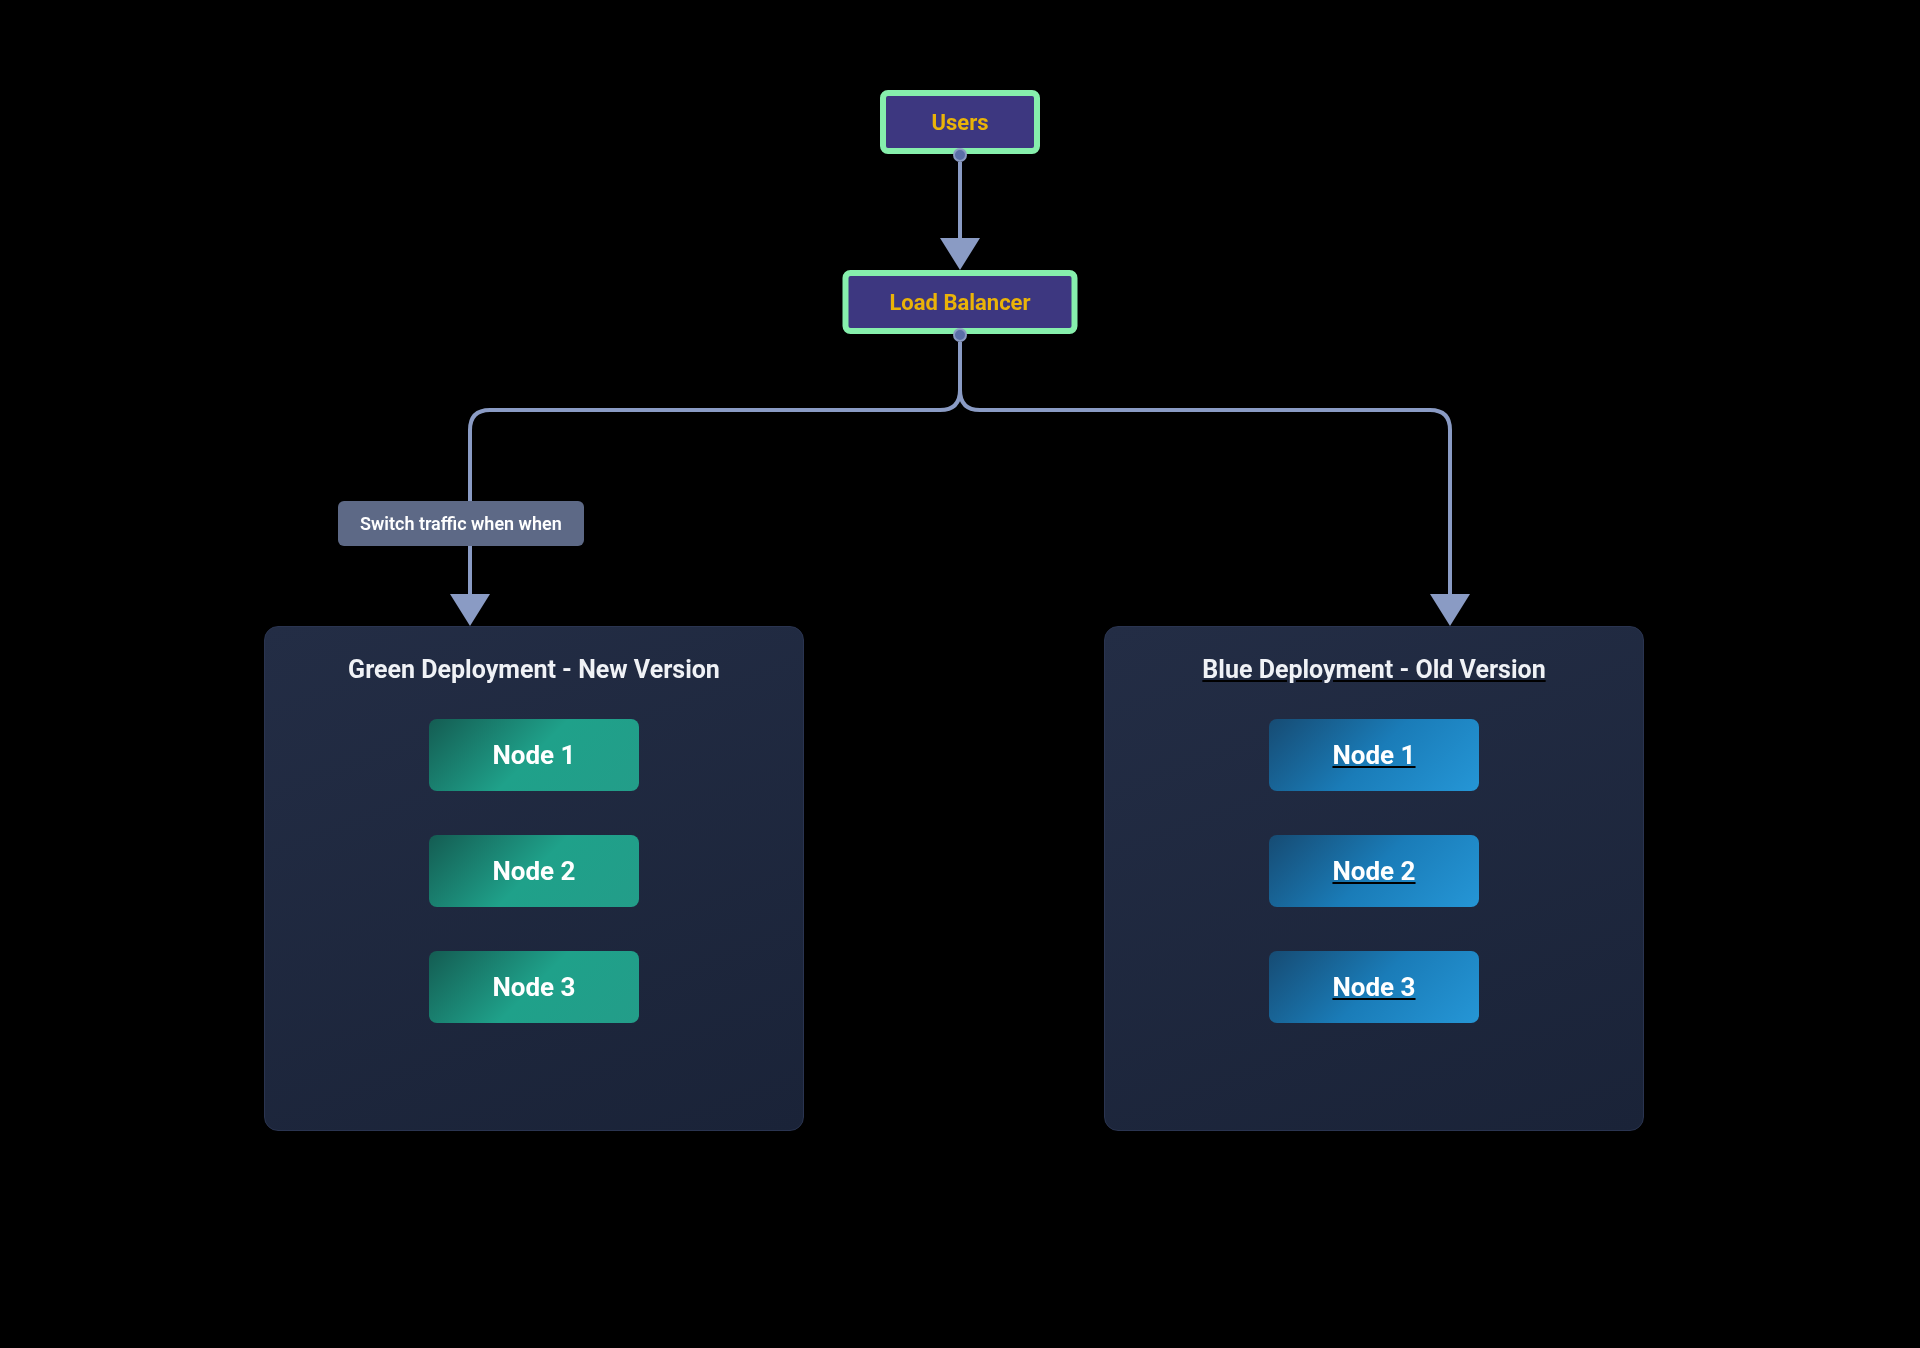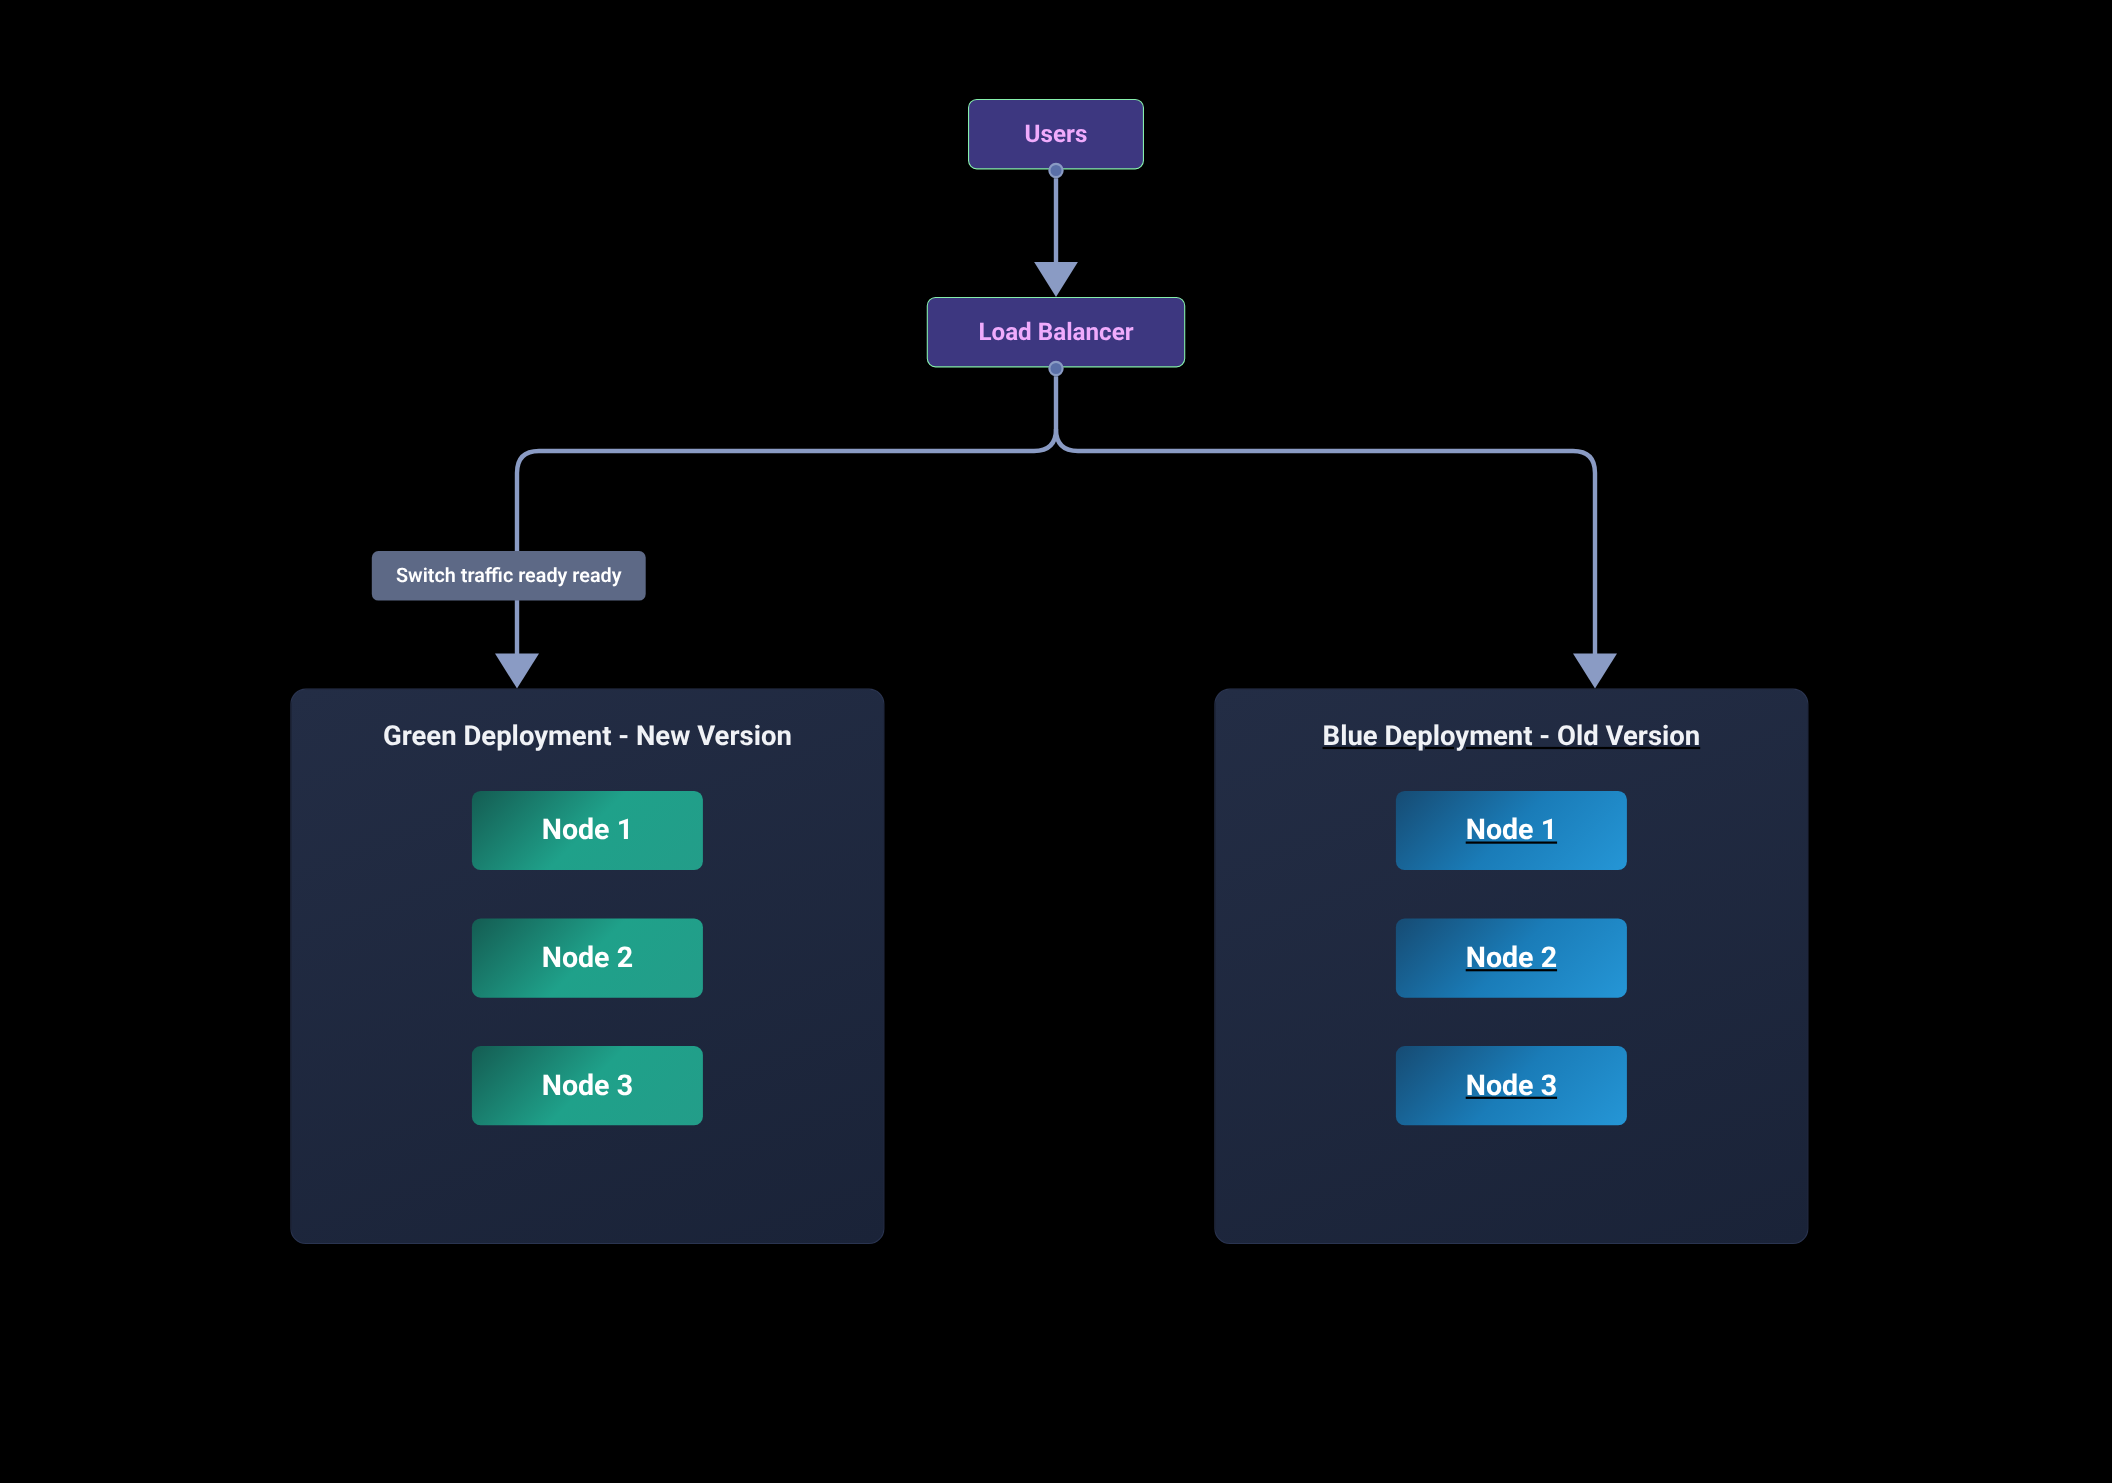--- a/index.html
+++ b/index.html
@@ -15,23 +15,23 @@
       position: absolute;
       left: 50%;
       transform: translateX(-50%);
       top: 90px;
       width: 1400px;
       height: 1100px;
     }
     .node-box {
       position: absolute;
       background: #3d3780;
-      border: 1px solid #86efac;
+      border: 6px solid #86efac;
       border-radius: 8px;
-      color: #f0abfc;
+      color: #eab308;
       font-weight: 700;
       display: flex;
       align-items: center;
       justify-content: center;
       font-size: 22px;
     }
     .users-box {
       left: 50%;
       transform: translateX(-50%);
       top: 0;
@@ -151,21 +151,21 @@
     <span>Users</span>
   </div>
   <div class="connector-dot users-dot"></div>
 
   <div class="node-box lb-box">
     <span>Load Balancer</span>
   </div>
   <div class="connector-dot lb-dot"></div>
 
   <div class="edge-label switch-label">
-    <span>Switch traffic ready ready</span>
+    <span>Switch traffic when when</span>
   </div>
 
   <div class="deployment green">
     <div class="deployment-title">Green Deployment - New Version</div>
     <div class="node-list">
       <div class="node green">
         <span>Node 1</span>
       </div>
       <div class="node green">
         <span>Node 2</span>

